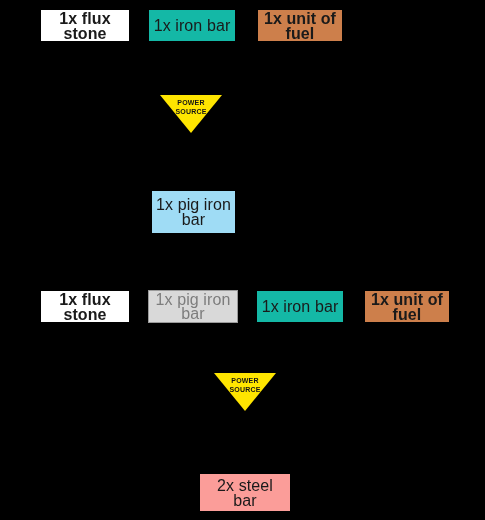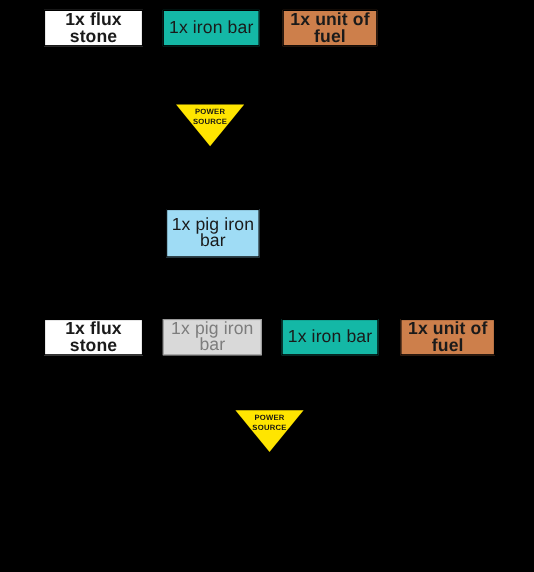--- a/index.html
+++ b/index.html
@@ -147,14 +147,17 @@
   </div>
 
   <div class="power" style="left:214px; top:373px; width:62px; height:38px;">
     <div class="tri"></div>
     <div class="plabel">
       <div>POWER</div>
       <div>SOURCE</div>
     </div>
   </div>
 
+  <div class="node fill-pink" style="left:199px; top:473px; width:92px; height:39px;">
+    <span>2x steel bar</span>
+  </div>
 
 </div>
 
 </body></html>

